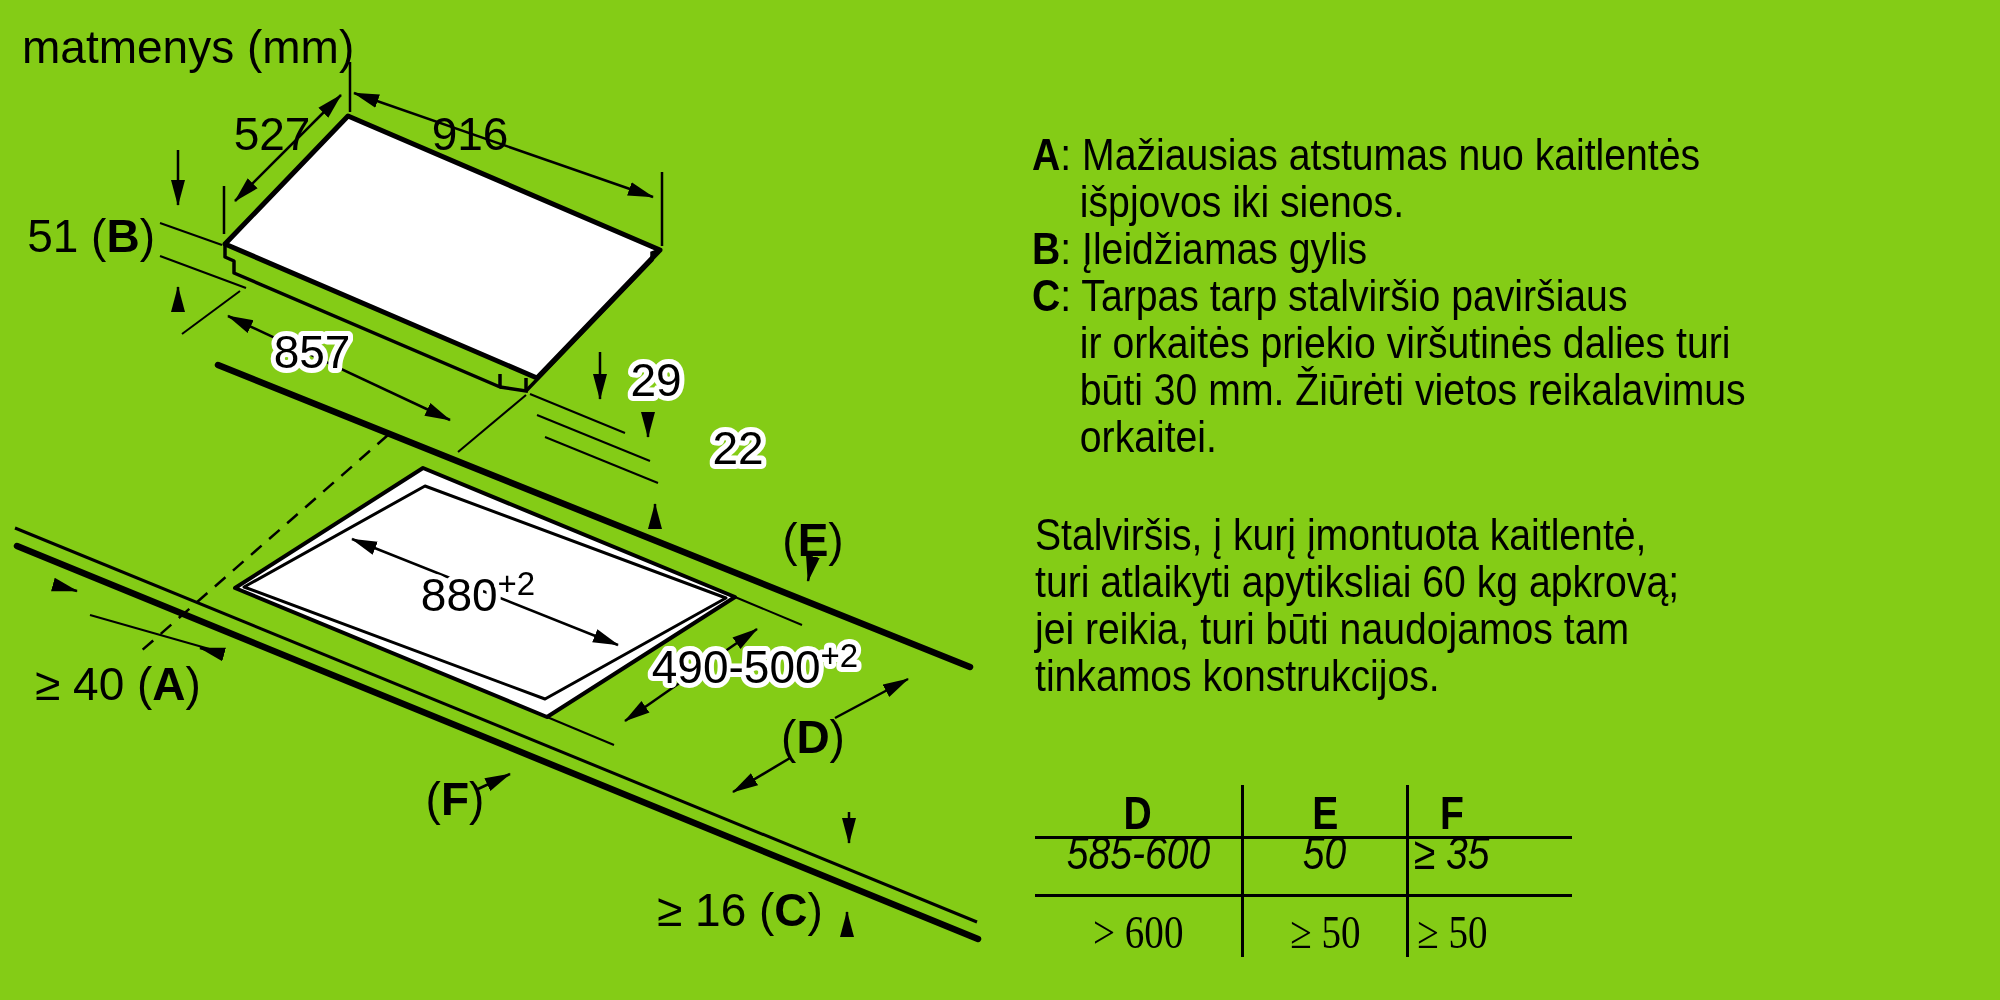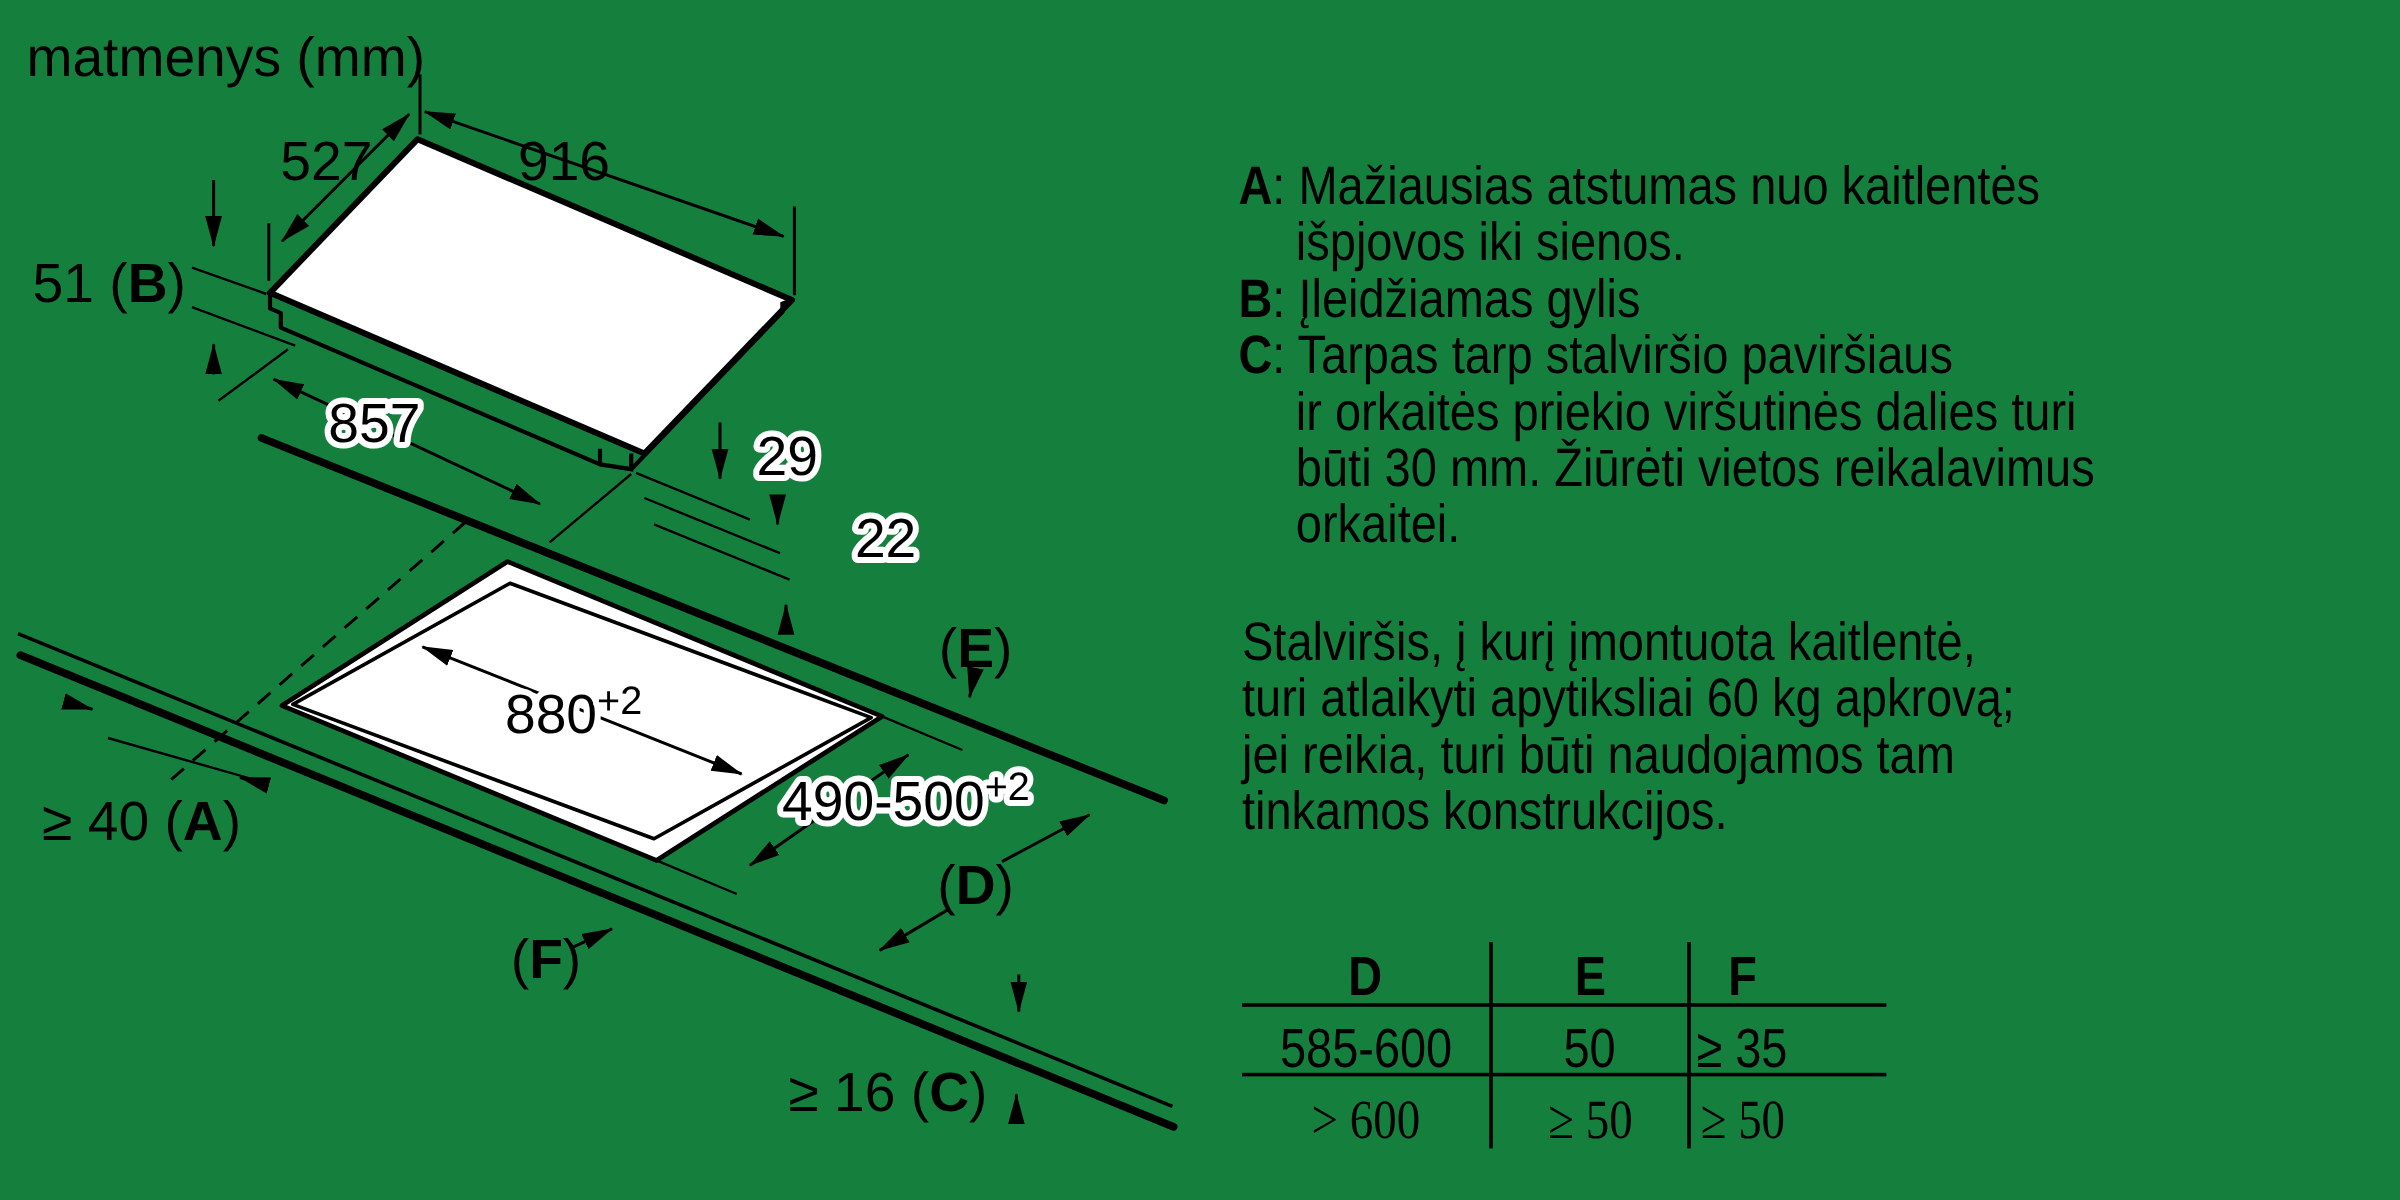--- a/index.html
+++ b/index.html
@@ -1,16 +1,16 @@
 <!DOCTYPE html>
 <html><head>
 <meta charset="utf-8">
 <style>
   html,body{margin:0;padding:0;background:#fff;}
-  #stage{position:relative;width:2000px;height:1000px;background:#15803d;color:#000;
+  #stage{position:relative;width:2000px;height:1000px;background:#84cc16;color:#000;
          font-family:"Liberation Sans",sans-serif;overflow:hidden;}
   
   #title{position:absolute;left:22px;top:20px;font-size:46px;white-space:nowrap;}
   
   #drawing{position:absolute;left:0;top:0;}
   #drawing text{font-family:"Liberation Sans",sans-serif;font-size:46px;fill:#000;}
   #drawing .b{font-weight:bold;}
   #drawing .halo{paint-order:stroke;stroke:#fff;stroke-width:10px;stroke-linejoin:round;}
   #drawing .sup{font-size:33px;}
   
@@ -25,21 +25,21 @@
   #th1{left:1035px;top:836px;width:537px;height:3px;}
   #th2{left:1035px;top:894px;width:537px;height:3px;}
   #tv1{left:1241px;top:785px;width:3px;height:172px;}
   #tv2{left:1406px;top:785px;width:3px;height:172px;}
   .tcell{position:absolute;font-size:46px;text-align:center;white-space:nowrap;}
   .tcell>span{display:inline-block;transform:scaleX(.85);transform-origin:center;}
   .col-d{left:1035px;width:206px;}
   .col-e{left:1244px;width:162px;}
   .col-f{left:1392px;width:120px;}
   .r-head{top:786px;font-weight:bold;}
-  .r-1{top:846px;}
+  .r-1{top:826px;font-style:italic;}
   .r-2{top:906px;font-family:Liberation Serif, serif;}
 </style>
 </head>
 <body>
 
 <div id="stage">
 
   <div id="title">matmenys (mm)</div>
 
   <svg id="drawing" width="1030" height="1000" viewBox="0 0 1030 1000">

